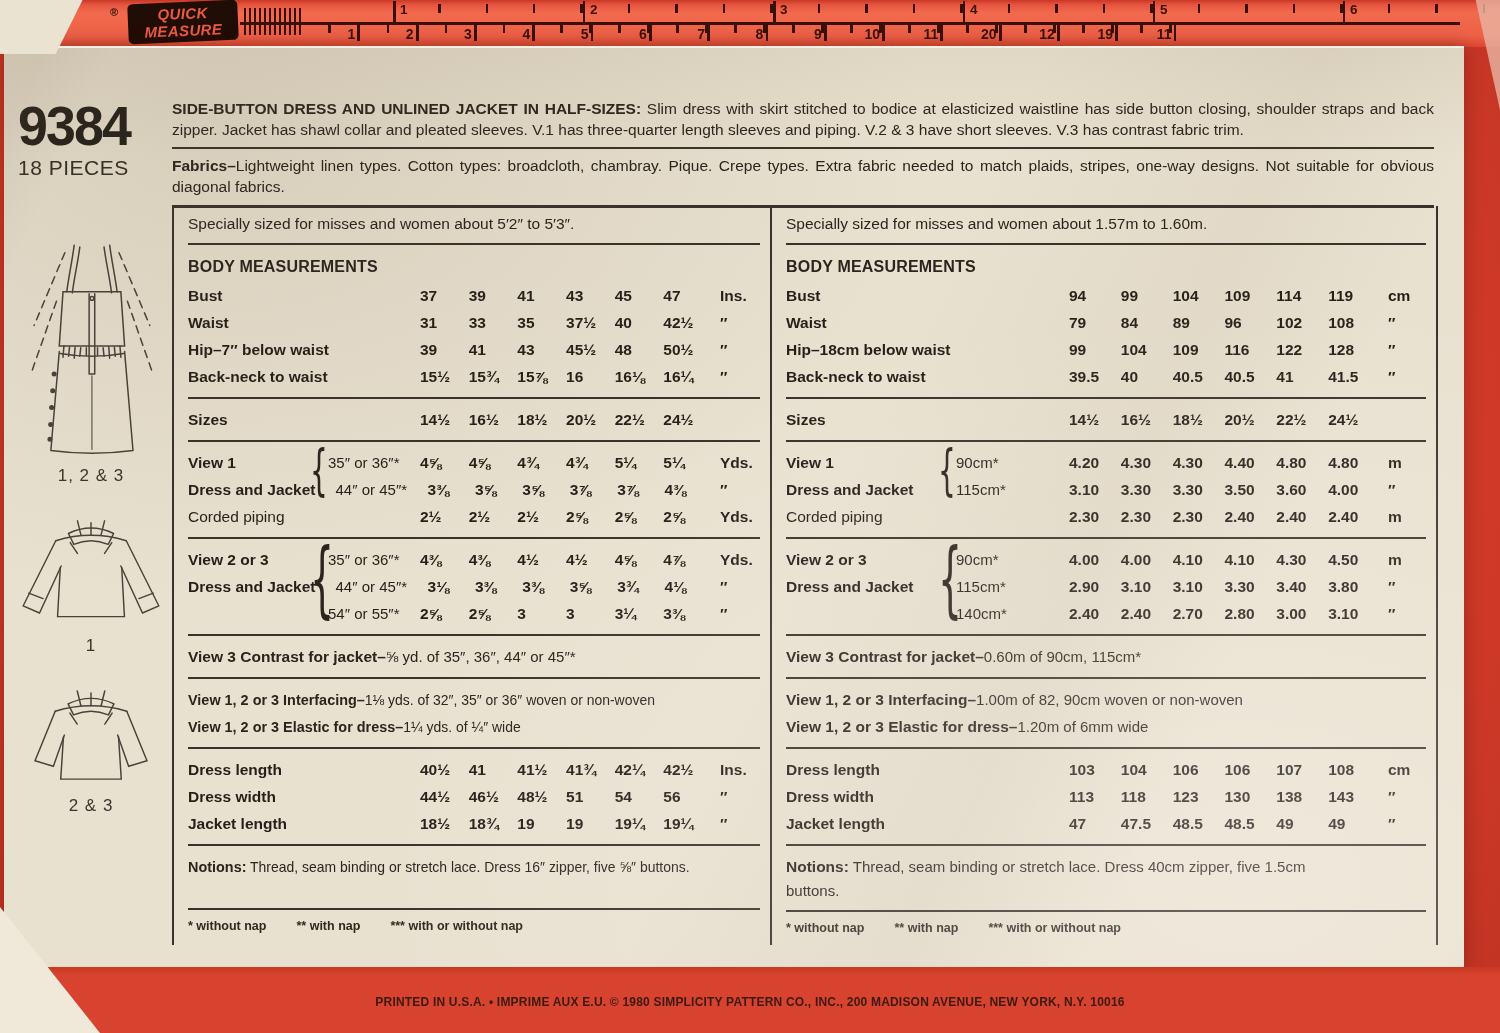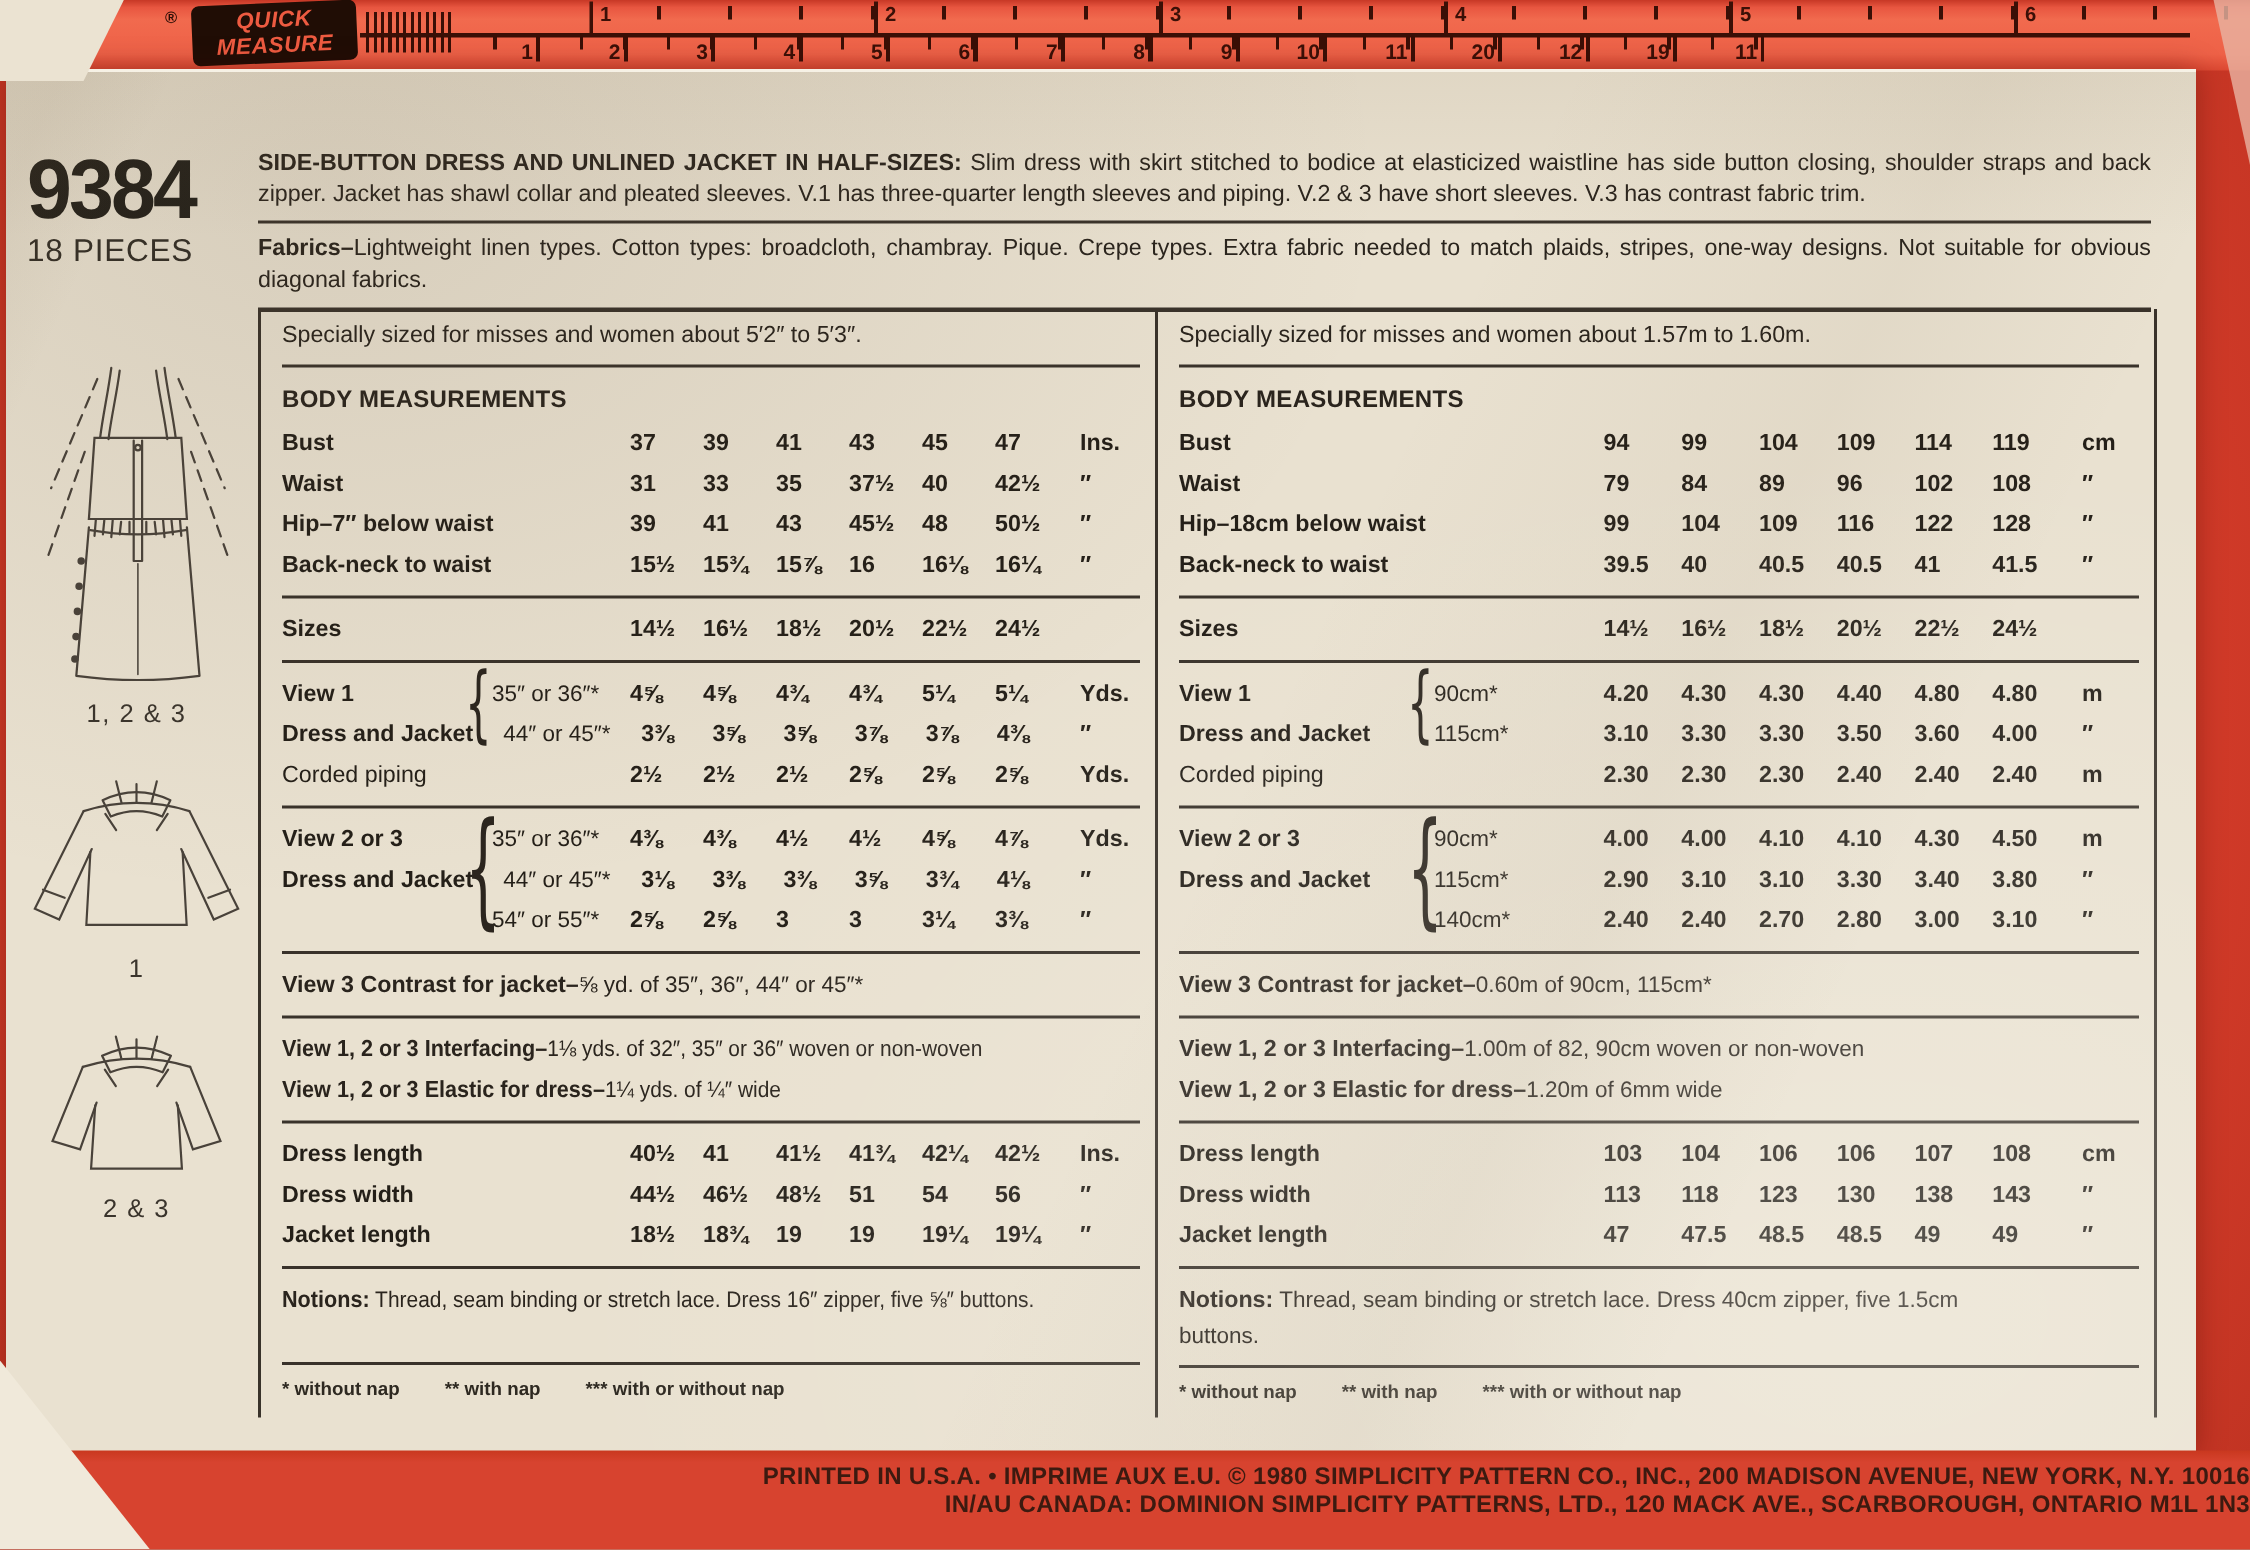--- a/index.html
+++ b/index.html
@@ -89,22 +89,22 @@
   .tline b,.notions b{font-size:15.5px;}
   .fit{transform:scaleX(.93);transform-origin:0 50%;width:107.5%;}
   .notions{min-height:64px;box-sizing:border-box;}
   .notions p{margin:2px 0 0;font-size:15px;line-height:24px;}
   .metric .notions p{max-width:565px;}
   .footline{display:flex;font-size:12.5px;font-weight:700;color:#2e2921;}
   .footline .cell{flex:none;margin-right:30px;}
   
   .footer{position:absolute;left:0;right:0;bottom:0;height:66px;
           background:linear-gradient(180deg,#c9381f 0,#d7432f 8px,#d7432f 100%);
-          text-align:right;color:#3c1a10;font-weight:700;font-size:16px;line-height:19px;
-          padding-top:8px;box-sizing:border-box;letter-spacing:.2px;}
+          text-align:center;color:#3c1a10;font-weight:700;font-size:12px;line-height:19px;
+          padding-top:26px;box-sizing:border-box;letter-spacing:.2px;}
 </style>
 </head>
 <body>
 
 <div class="stage">
 
   <div class="tape">
     <span class="reg">®</span>
     <div class="qm-badge">
       <div>QUICK</div>
@@ -640,17 +640,16 @@
         </div>
       </section>
     </div>
   </div>
 
   <div class="corner-tl"></div>
   <div class="corner-tr"></div>
 
   <div class="footer">
     <div>PRINTED IN U.S.A. • IMPRIME AUX E.U. © 1980 SIMPLICITY PATTERN CO., INC., 200 MADISON AVENUE, NEW YORK, N.Y. 10016</div>
-    <div>IN/AU CANADA: DOMINION SIMPLICITY PATTERNS, LTD., 120 MACK AVE., SCARBOROUGH, ONTARIO M1L 1N3</div>
   </div>
   <div class="corner-bl"></div>
 
 </div>
 
 </body></html>

